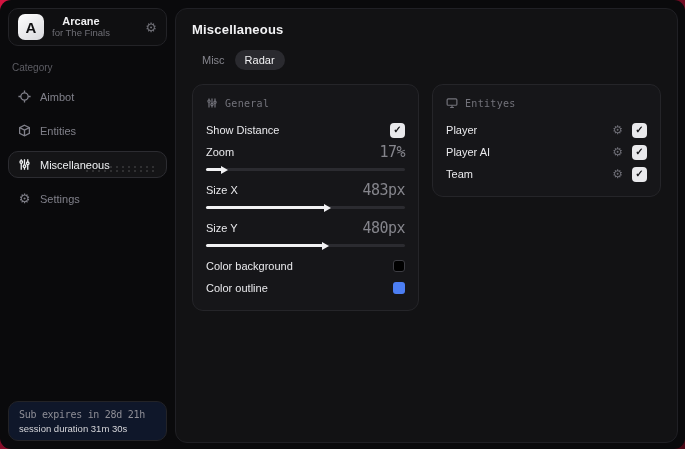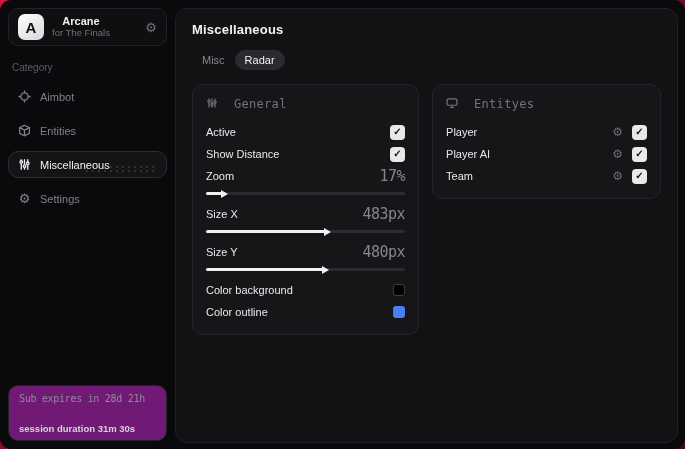--- a/index.html
+++ b/index.html
@@ -65,30 +65,30 @@
     position: absolute; right: 10px; bottom: 3px;
     width: 72px; height: 9px;
     background-image: radial-gradient(rgba(255,255,255,0.22) 1px, transparent 1.1px);
     background-size: 6px 4px;
     opacity: .55;
   }
   .nav-item .gear-glyph { font-size: 13px; line-height: 1; }
   .sidebar-footer {
     margin-top: auto;
     border: 1px solid #232327; border-radius: 10px;
-    background: #701a75;
+    background: #0f172a;
     padding: 7px 10px 6px 10px;
   }
   .footer-expiry {
     font-family: "DejaVu Sans Mono", monospace;
     color: #8e8e96; font-size: 10px; letter-spacing: -0.3px;
     white-space: nowrap;
   }
   .footer-session {
-    color: #d6d6da; font-size: 9.5px; font-weight: bold; margin-top: 19px;
+    color: #d6d6da; font-size: 9.5px; font-weight: normal; margin-top: 3px;
     white-space: nowrap;
   }
   
   .main {
     flex: 1;
     margin: 8px 7px 6px 0;
     background: #121214;
     border: 1px solid #202025;
     border-radius: 12px;
     padding: 13px 16px;
@@ -105,24 +105,24 @@
   .panels { display: flex; gap: 13px; margin-top: 14px; align-items: flex-start; }
   .panel {
     background: #161619;
     border: 1px solid #252529;
     border-radius: 11px;
     padding: 10px 13px 11px 13px;
   }
   .panel-general { width: 236px; }
   .panel-entities { width: 238px; }
   .panel-header {
-    display: flex; align-items: flex-start; gap: 16px;
+    display: flex; align-items: flex-end; gap: 7px;
     color: #73737b;
     font-family: "DejaVu Sans Mono", monospace;
-    font-size: 12px; letter-spacing: .3px;
+    font-size: 10px; letter-spacing: .3px;
     margin: 2px 0 10px 0;
   }
   .panel-header .ico { display: inline-flex; }
   .panel-header .ico svg { width: 12px; height: 12px; stroke: #73737b; fill: none; stroke-width: 1.6; }
   .row {
     display: flex; align-items: center; justify-content: space-between;
     min-height: 22px;
   }
   .row + .row { margin-top: 0; }
   .row-label { color: #e9e9ec; font-size: 11px; }
@@ -260,24 +260,20 @@
                 <line x1="8" y1="2" x2="8" y2="14"></line>
                 <line x1="12" y1="2" x2="12" y2="14"></line>
                 <circle cx="4" cy="5.5" r="1.5" fill="#161619"></circle>
                 <circle cx="8" cy="10" r="1.5" fill="#161619"></circle>
                 <circle cx="12" cy="7" r="1.5" fill="#161619"></circle>
               </svg>
           </span>
           <span>General</span>
         </div>
 
-        <div class="row">
-          <span class="row-label">Active</span>
-          <span class="checkbox checked"></span>
-        </div>
 
         <div class="row">
           <span class="row-label">Show Distance</span>
           <span class="checkbox checked"></span>
         </div>
 
         <div class="slider-block">
           <div class="row">
             <span class="row-label">Zoom</span>
             <span class="row-value">17%</span>

